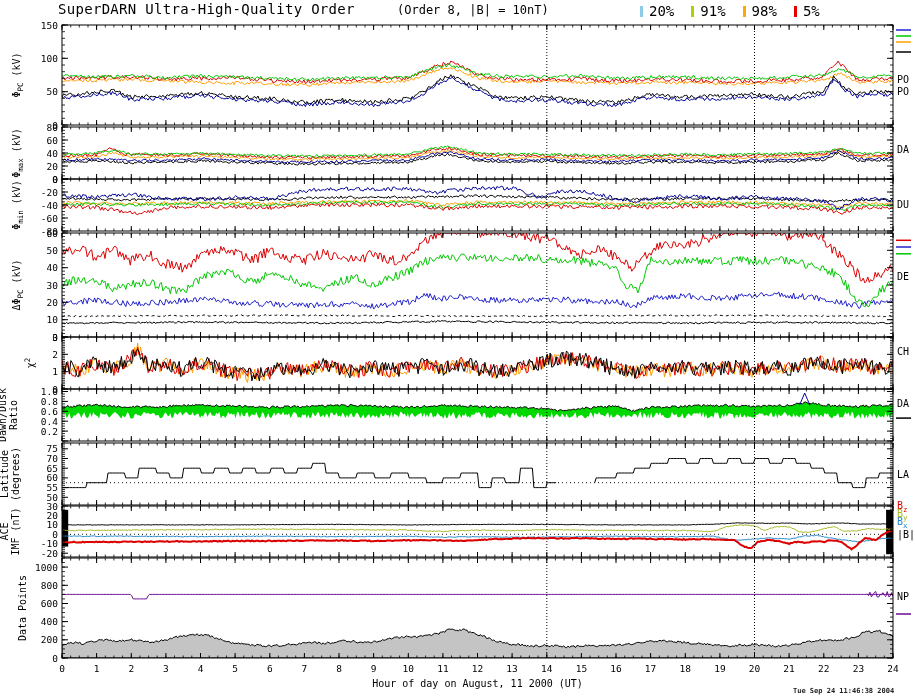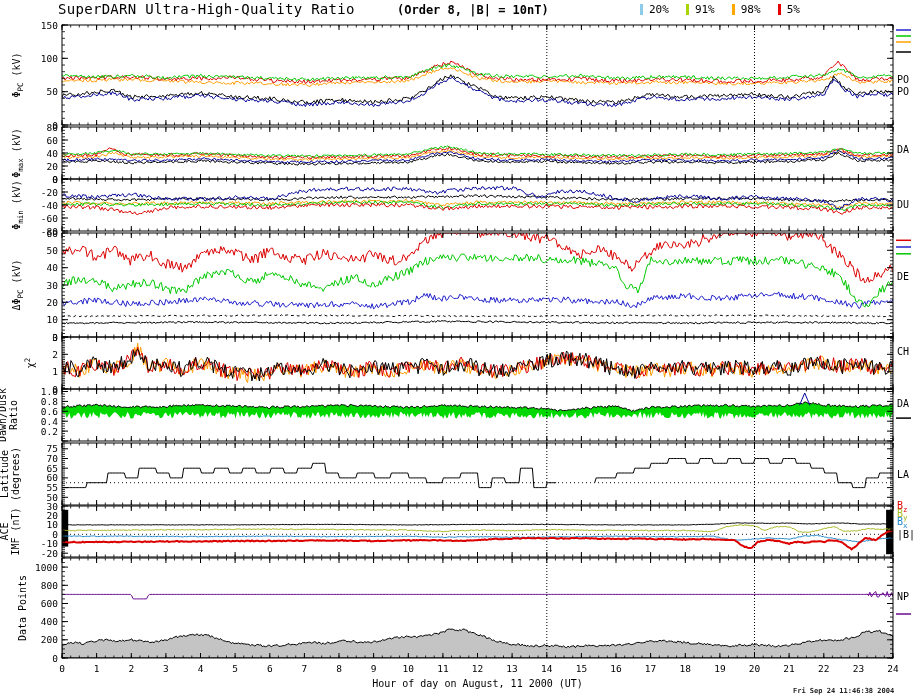--- a/index.html
+++ b/index.html
@@ -1,32 +1,32 @@
 <!DOCTYPE html>
 <html><head>
 <meta charset="utf-8">
 <style>
   html,body{margin:0;padding:0;background:#fff;}
   .screen{position:relative;width:915px;height:700px;background:#fff;overflow:hidden;
           font-family:"DejaVu Sans Mono",monospace;color:#000;}
   .hdr-title{position:absolute;left:58px;top:1px;font-size:14px;letter-spacing:0.3px;white-space:pre;}
-  .hdr-sub{position:absolute;left:397px;top:3px;font-size:12px;white-space:pre;font-weight:bold;}
+  .hdr-sub{position:absolute;left:397px;top:3px;font-size:12px;white-space:pre;}
   .legend{position:absolute;left:640px;top:3px;display:flex;gap:17px;align-items:center;}
   .legend-item{display:flex;align-items:center;}
   .legend-item .sw{width:3px;height:11px;margin-right:6px;}
-  .legend-item span{font-size:11px;}
+  .legend-item span{font-size:14px;}
   .footer{position:absolute;left:793px;top:687px;font-size:7px;font-weight:bold;color:#222;white-space:pre;}
   svg{position:absolute;left:0;top:0;}
   svg text{font-family:"DejaVu Sans Mono",monospace;}
 </style>
 </head>
 <body>
 
 <div class="screen">
-  <span class="hdr-title">SuperDARN Ultra-High-Quality Ratio</span>
+  <span class="hdr-title">SuperDARN Ultra-High-Quality Order</span>
   <span class="hdr-sub">(Order 8, |B| = 10nT)</span>
   <div class="legend" id="legend">
       <div class="legend-item">
         <div class="sw" style="background: rgb(140, 204, 232);"></div>
         <span>20%</span>
       </div>
       <div class="legend-item">
         <div class="sw" style="background: rgb(168, 212, 0);"></div>
         <span>91%</span>
       </div>
@@ -272,14 +272,14 @@
       <text x="650.6" y="672" text-anchor="middle" font-size="9.5" fill="#000">17</text>
       <text x="685.3" y="672" text-anchor="middle" font-size="9.5" fill="#000">18</text>
       <text x="719.9" y="672" text-anchor="middle" font-size="9.5" fill="#000">19</text>
       <text x="754.5" y="672" text-anchor="middle" font-size="9.5" fill="#000">20</text>
       <text x="789.1" y="672" text-anchor="middle" font-size="9.5" fill="#000">21</text>
       <text x="823.8" y="672" text-anchor="middle" font-size="9.5" fill="#000">22</text>
       <text x="858.4" y="672" text-anchor="middle" font-size="9.5" fill="#000">23</text>
       <text x="893.0" y="672" text-anchor="middle" font-size="9.5" fill="#000">24</text>
       <text x="477.5" y="687" text-anchor="middle" font-size="10" fill="#000">Hour of day on August, 11 2000 (UT)</text>
     </svg>
-  <div class="footer">Fri Sep 24 11:46:38 2004</div>
+  <div class="footer">Tue Sep 24 11:46:38 2004</div>
 </div>
 
 </body></html>

